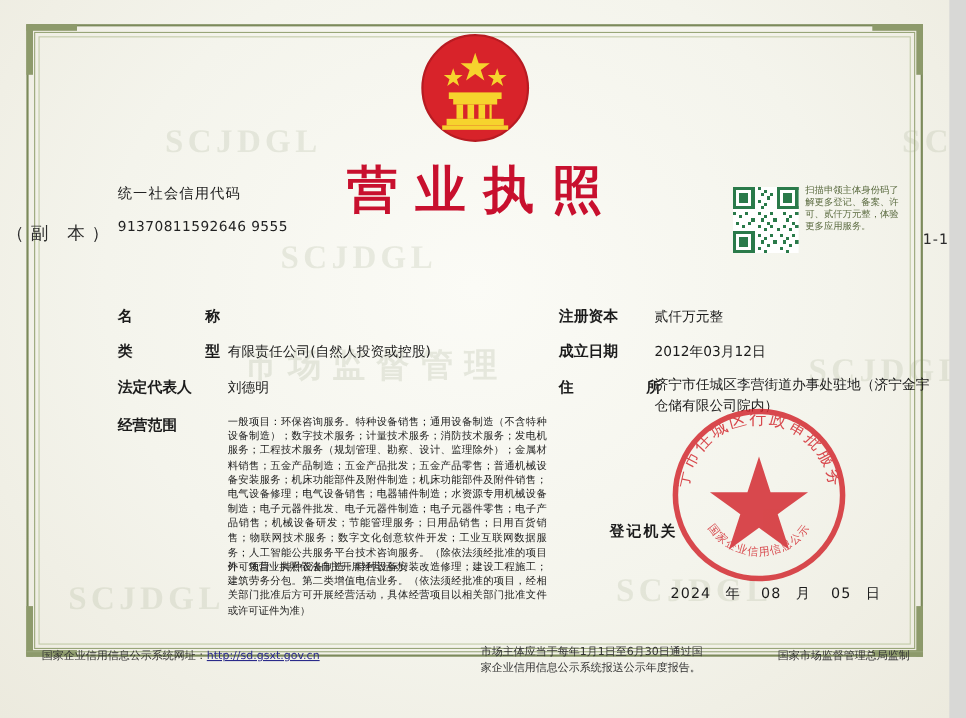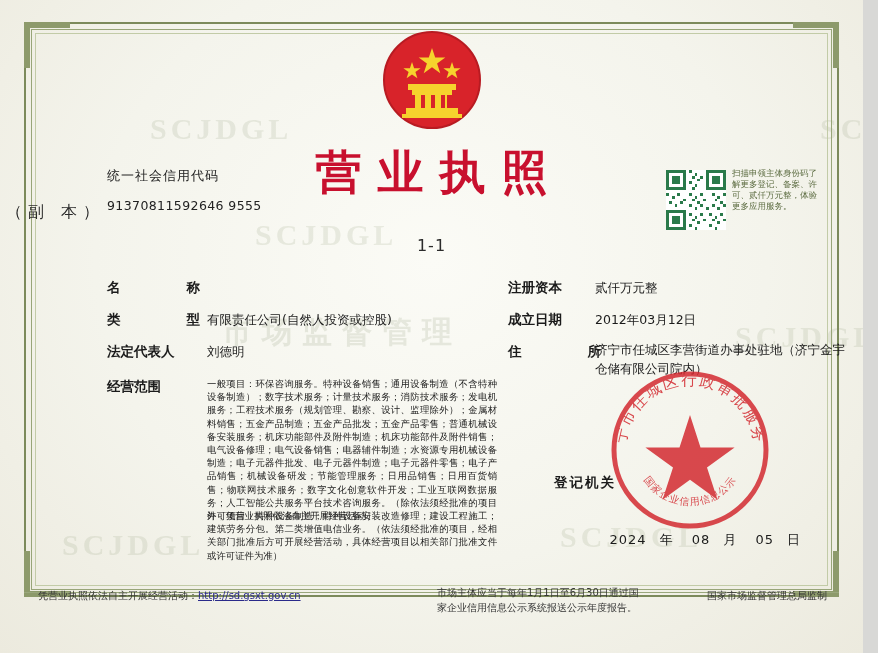--- a/index.html
+++ b/index.html
@@ -65,22 +65,22 @@
     color:#c8102e;
     font-family:"DejaVu Sans","Liberation Sans",sans-serif;
     text-indent:16px;
   }
   .subtitle{
     position:absolute;left:0;right:0;top:202px;text-align:left;
     font-size:16px;letter-spacing:6px;color:#2b2b2b;
     text-indent:6px;
   }
   .serial{
-    position:absolute;left:0;right:0;top:236px;text-align:center;
-    font-size:16px;color:#2b2b2b;letter-spacing:1px;
+    position:absolute;left:0;right:0;top:211px;text-align:right;
+    font-size:13px;color:#2b2b2b;letter-spacing:1px;
   }
 
   
   .credit-label{
     position:absolute;left:107px;top:167px;
     font-size:13px;color:#222;letter-spacing:1px;
   }
   .credit-value{
     position:absolute;left:107px;top:198px;
     font-size:12.5px;color:#222;letter-spacing:0.4px;
@@ -309,21 +309,21 @@
   <div class="date-line">
     <span>2024</span><span>年</span>
     <span>08</span><span>月</span>
     <span>05</span><span>日</span>
   </div>
 
   <div class="rule"></div>
 
   <div class="footer">
     <div class="footer-left">
-      <span>凭营业执照依法自主开展经营活动：</span><a href="#">http://sd.gsxt.gov.cn</a>
+      <span>国家企业信用信息公示系统网址：</span><a href="#">http://sd.gsxt.gov.cn</a>
     </div>
     <div class="footer-center">
       <div>市场主体应当于每年1月1日至6月30日通过国</div>
       <div>家企业信用信息公示系统报送公示年度报告。</div>
     </div>
     <div class="footer-right">国家市场监督管理总局监制</div>
   </div>
 
 </div>
 

